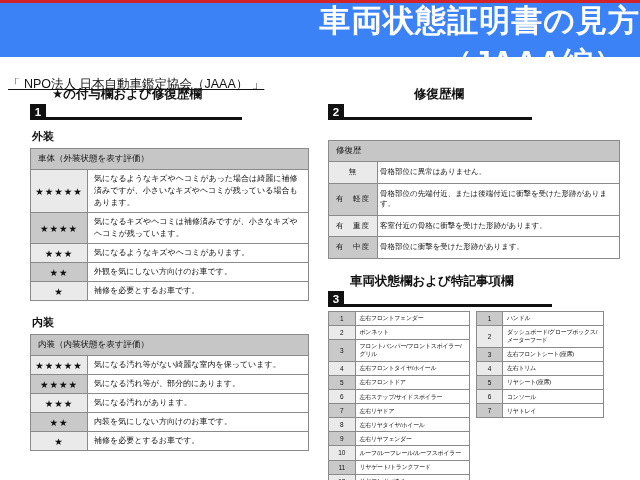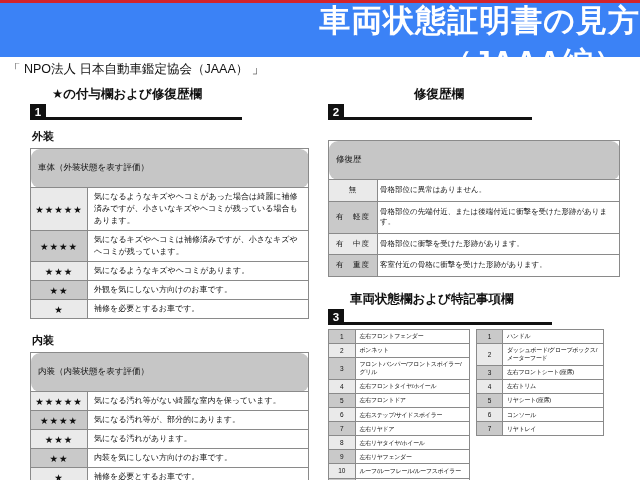--- a/index.html
+++ b/index.html
@@ -5,40 +5,40 @@
   html,body{margin:0;padding:0;background:#fff;}
   #page{position:relative;width:640px;height:480px;background:#fff;overflow:hidden;
         font-family:"Liberation Sans","DejaVu Sans",sans-serif;color:#111;}
 
   
   .titlebar{position:absolute;left:0;top:0;width:640px;height:57px;background:#3b82f6;
             display:flex;align-items:flex-end;flex-direction:column;}
   .titlebar .ttl{font-size:31px;font-weight:bold;color:#fff;margin-left:18px;letter-spacing:1px;}
   .titlebar .ed{font-size:31px;font-weight:bold;color:#fff;margin-left:auto;margin-right:14px;letter-spacing:1px;}
 
-  .subtitle{position:absolute;left:8px;top:61px;font-size:12.5px;color:#111;}
+  .subtitle{position:absolute;left:8px;top:76px;font-size:12.5px;color:#111;text-decoration:underline;}
 
   
   .col-left{position:absolute;left:30px;top:86px;width:283px;}
   .col-right{position:absolute;left:328px;top:86px;width:296px;}
 
   
   .sec-head{display:flex;align-items:flex-end;}
   .sec-num{width:16px;height:16px;background:#111;color:#fff;font-size:11.5px;font-weight:bold;
            display:flex;align-items:center;justify-content:center;flex:0 0 16px;}
   .sec-title{font-size:12.5px;font-weight:bold;border-bottom:3px solid #111;
              padding:0 4px 14px 6px;box-sizing:border-box;}
 
   .part-label{font-size:11px;font-weight:bold;margin:9px 0 4px 2px;}
 
   
   table{border-collapse:collapse;background:#fff;}
   td{border:1px solid #8a8a8a;vertical-align:middle;}
   .rate-table,.repair-table,.parts-table{border:1.5px solid #555;}
-  .th-row td{background:#c6c6c6;font-size:8.5px;padding:13px 7px;border-radius:9px;}
+  .th-row td{background:#c6c6c6;font-size:8.5px;padding:4px 7px;}
 
   .rate-table{width:279px;font-size:8px;}
   .rate-table .key{width:52px;text-align:center;font-size:9.5px;letter-spacing:1px;padding:3px 2px;}
   .rate-table .desc{padding:3px 6px;line-height:1.5;}
   .rate-table tbody tr:nth-child(odd) .key{background:#eaeaea;}
   .rate-table tbody tr:nth-child(even) .key{background:#c9c9c9;}
 
   .repair-table{width:292px;font-size:7.5px;margin-top:20px;}
   .repair-table .grade{width:44px;text-align:center;padding:5px 2px;letter-spacing:1px;}
   .repair-table .desc{padding:5px 2px;line-height:1.4;}
@@ -161,26 +161,26 @@
       <tbody>
         <tr>
           <td class="grade">無</td>
           <td class="desc">骨格部位に異常はありません。</td>
         </tr>
         <tr>
           <td class="grade">有　軽度</td>
           <td class="desc">骨格部位の先端付近、または後端付近に衝撃を受けた形跡があります。</td>
         </tr>
         <tr>
+          <td class="grade">有　重度</td>
+          <td class="desc">客室付近の骨格に衝撃を受けた形跡があります。</td>
+        </tr>
+        <tr>
           <td class="grade">有　中度</td>
           <td class="desc">骨格部位に衝撃を受けた形跡があります。</td>
-        </tr>
-        <tr>
-          <td class="grade">有　重度</td>
-          <td class="desc">客室付近の骨格に衝撃を受けた形跡があります。</td>
         </tr>
       </tbody>
     </table>
 
     <div class="sec-head" style="margin-top:14px;">
       <span class="sec-num">3</span>
       <span class="sec-title" style="width:208px;">車両状態欄および特記事項欄</span>
     </div>
 
     <div class="parts-wrap">

